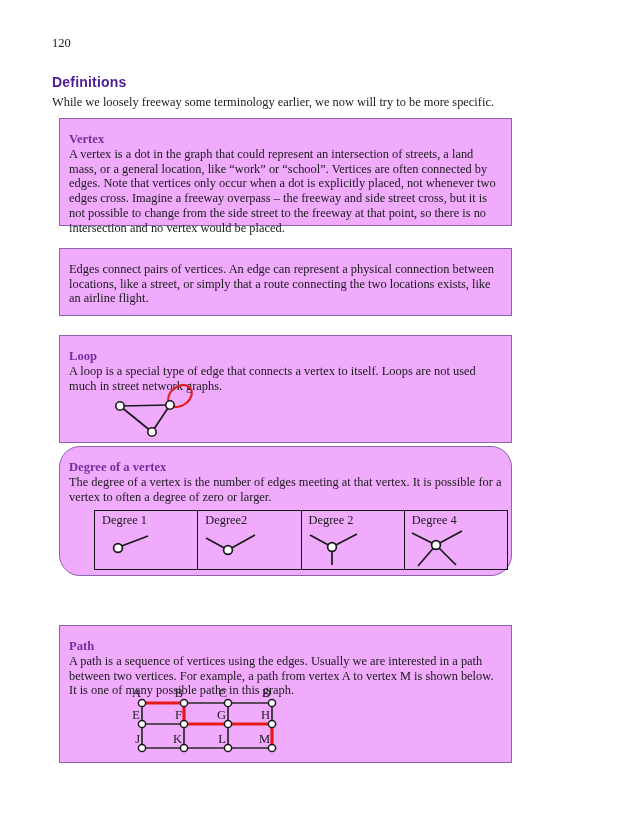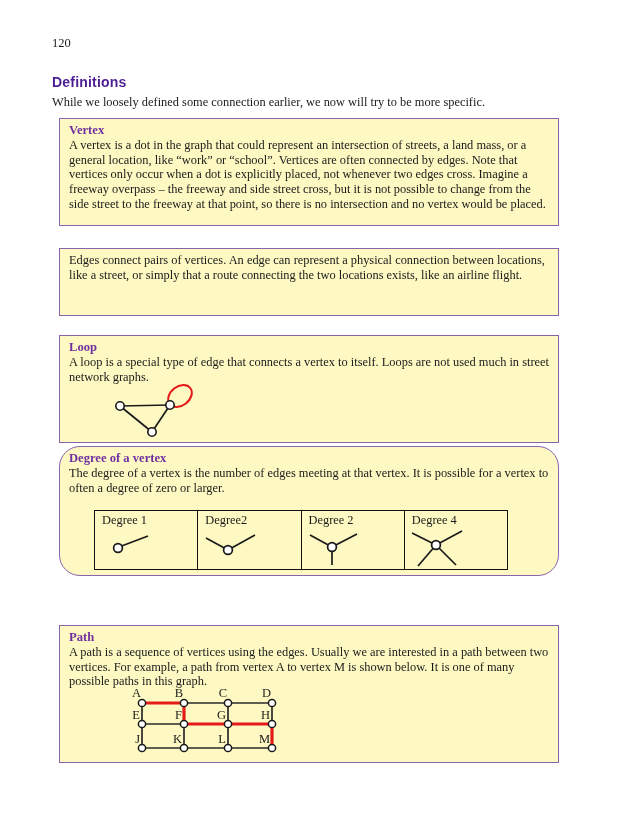--- a/index.html
+++ b/index.html
@@ -33,24 +33,24 @@
     position: absolute;
     left: 52px;
     top: 95px;
     width: 470px;
     font-size: 12.4px;
     line-height: 14.7px;
   }
   .def-box {
     position: absolute;
     left: 59px;
-    width: 500px;
+    width: 453px;
     border: 1.5px solid #8a63ad;
-    background: #fef9c3;
-    padding: 4px 9px 4px 9px;
+    background: #f0abfc;
+    padding: 13px 9px 4px 9px;
   }
   .def-box .box-title {
     font-weight: bold;
     font-size: 12.6px;
     color: #7030a0;
     line-height: 15px;
   }
   .def-box .box-body {
     font-size: 12.4px;
     line-height: 14.7px;
@@ -95,21 +95,21 @@
 </style>
 </head>
 <body>
 
 <div class="page">
 
   <div class="page-number">120</div>
 
   <div class="section-heading">Definitions</div>
 
-  <div class="intro-text">While we loosely defined some connection earlier, we now will try to be more specific.</div>
+  <div class="intro-text">While we loosely freeway some terminology earlier, we now will try to be more specific.</div>
 
   <div class="def-box" id="box-vertex">
     <div class="box-title">Vertex</div>
     <div class="box-body">A vertex is a dot in the graph that could represent an intersection of streets, a land mass, or a general location, like “work” or “school”.  Vertices are often connected by edges.  Note that vertices only occur when a dot is explicitly placed, not whenever two edges cross.  Imagine a freeway overpass – the freeway and side street cross, but it is not possible to change from the side street to the freeway at that point, so there is no intersection and no vertex would be placed.</div>
   </div>
 
   <div class="def-box" id="box-edges">
     <div class="box-body">Edges connect pairs of vertices.  An edge can represent a physical connection between locations, like a street, or simply that a route connecting the two locations exists, like an airline flight.</div>
   </div>
 

